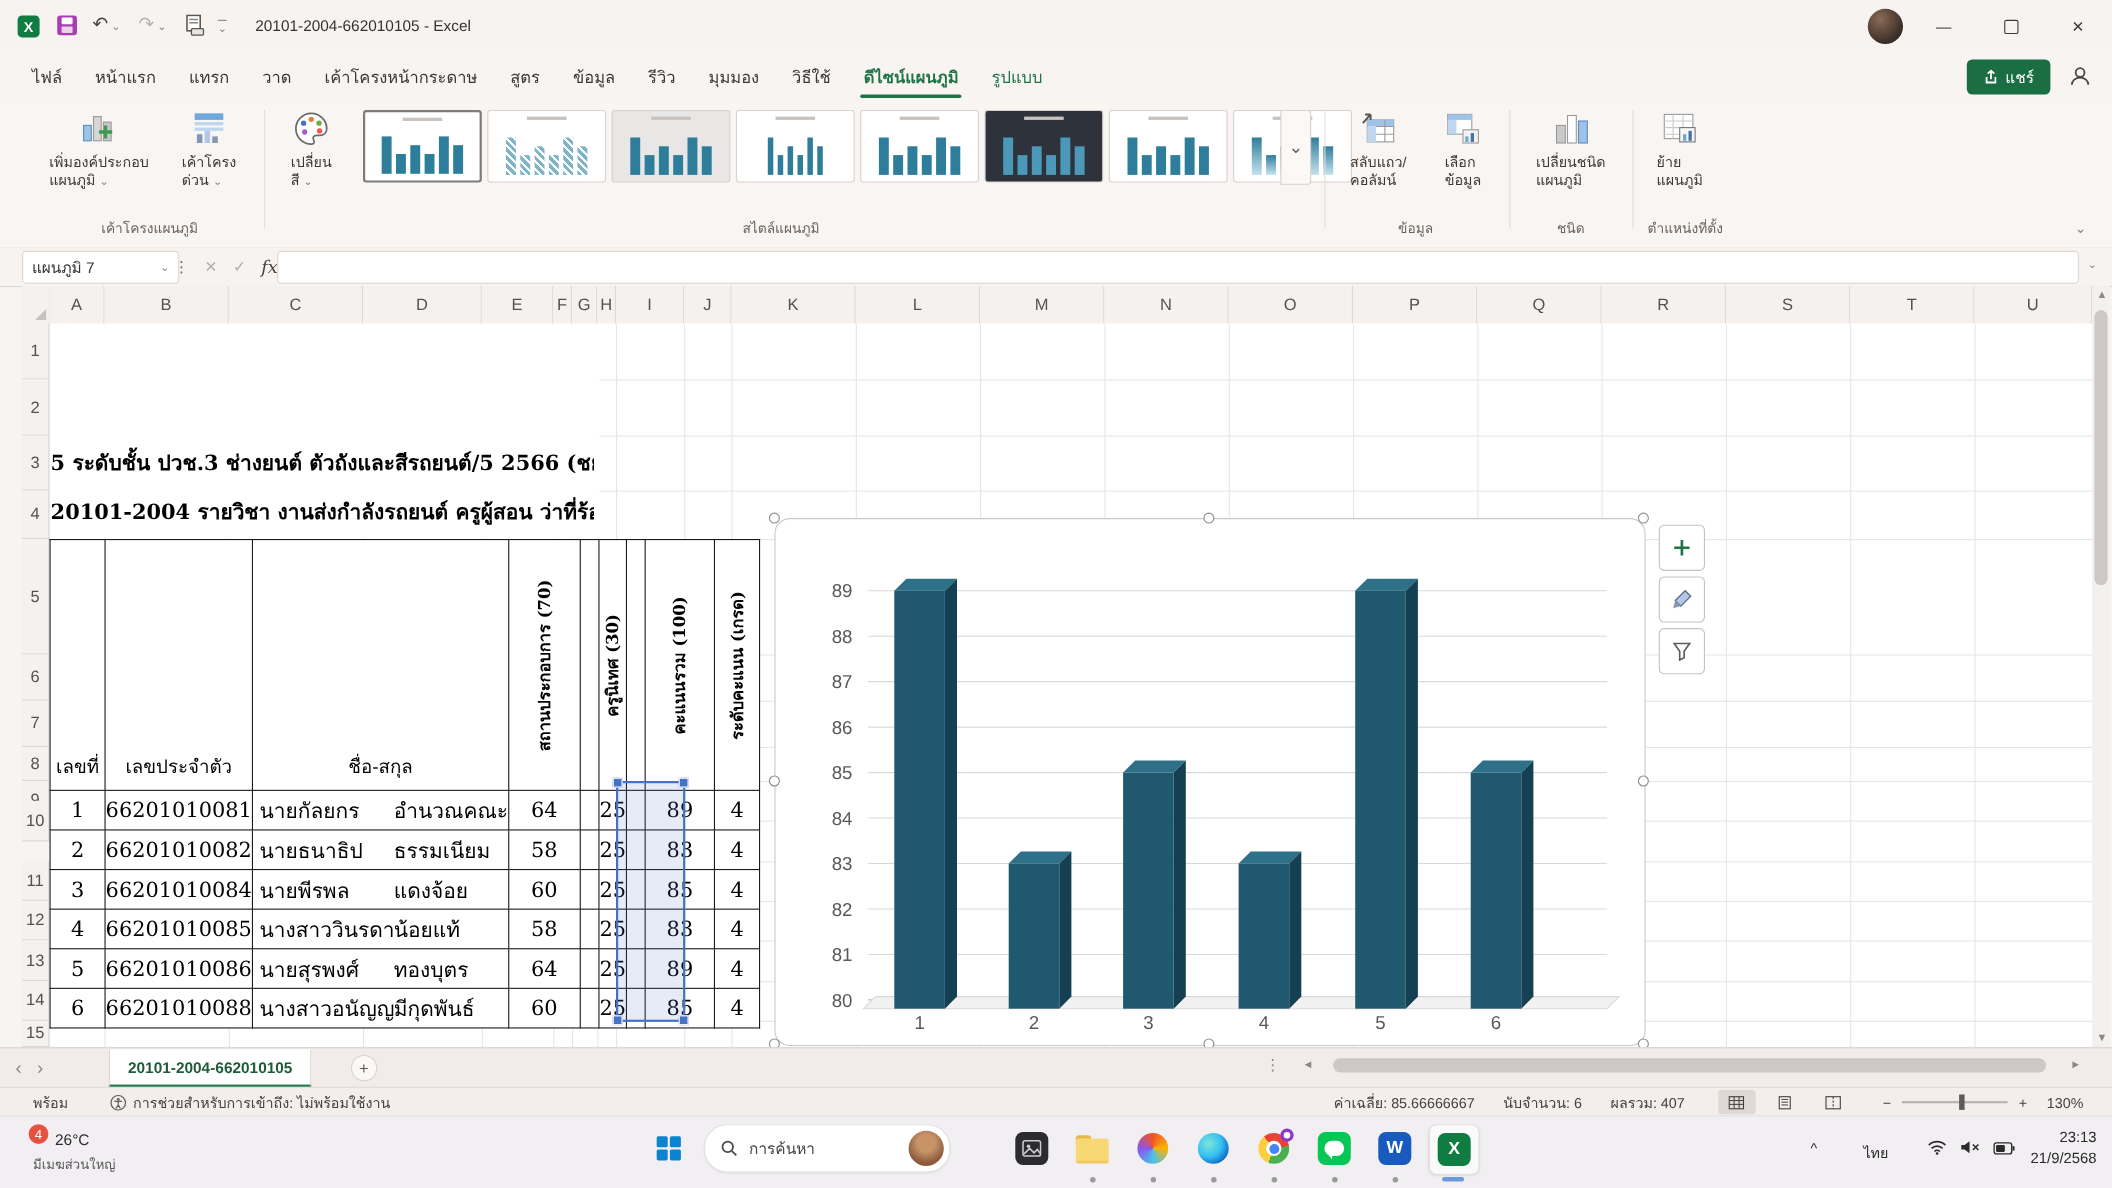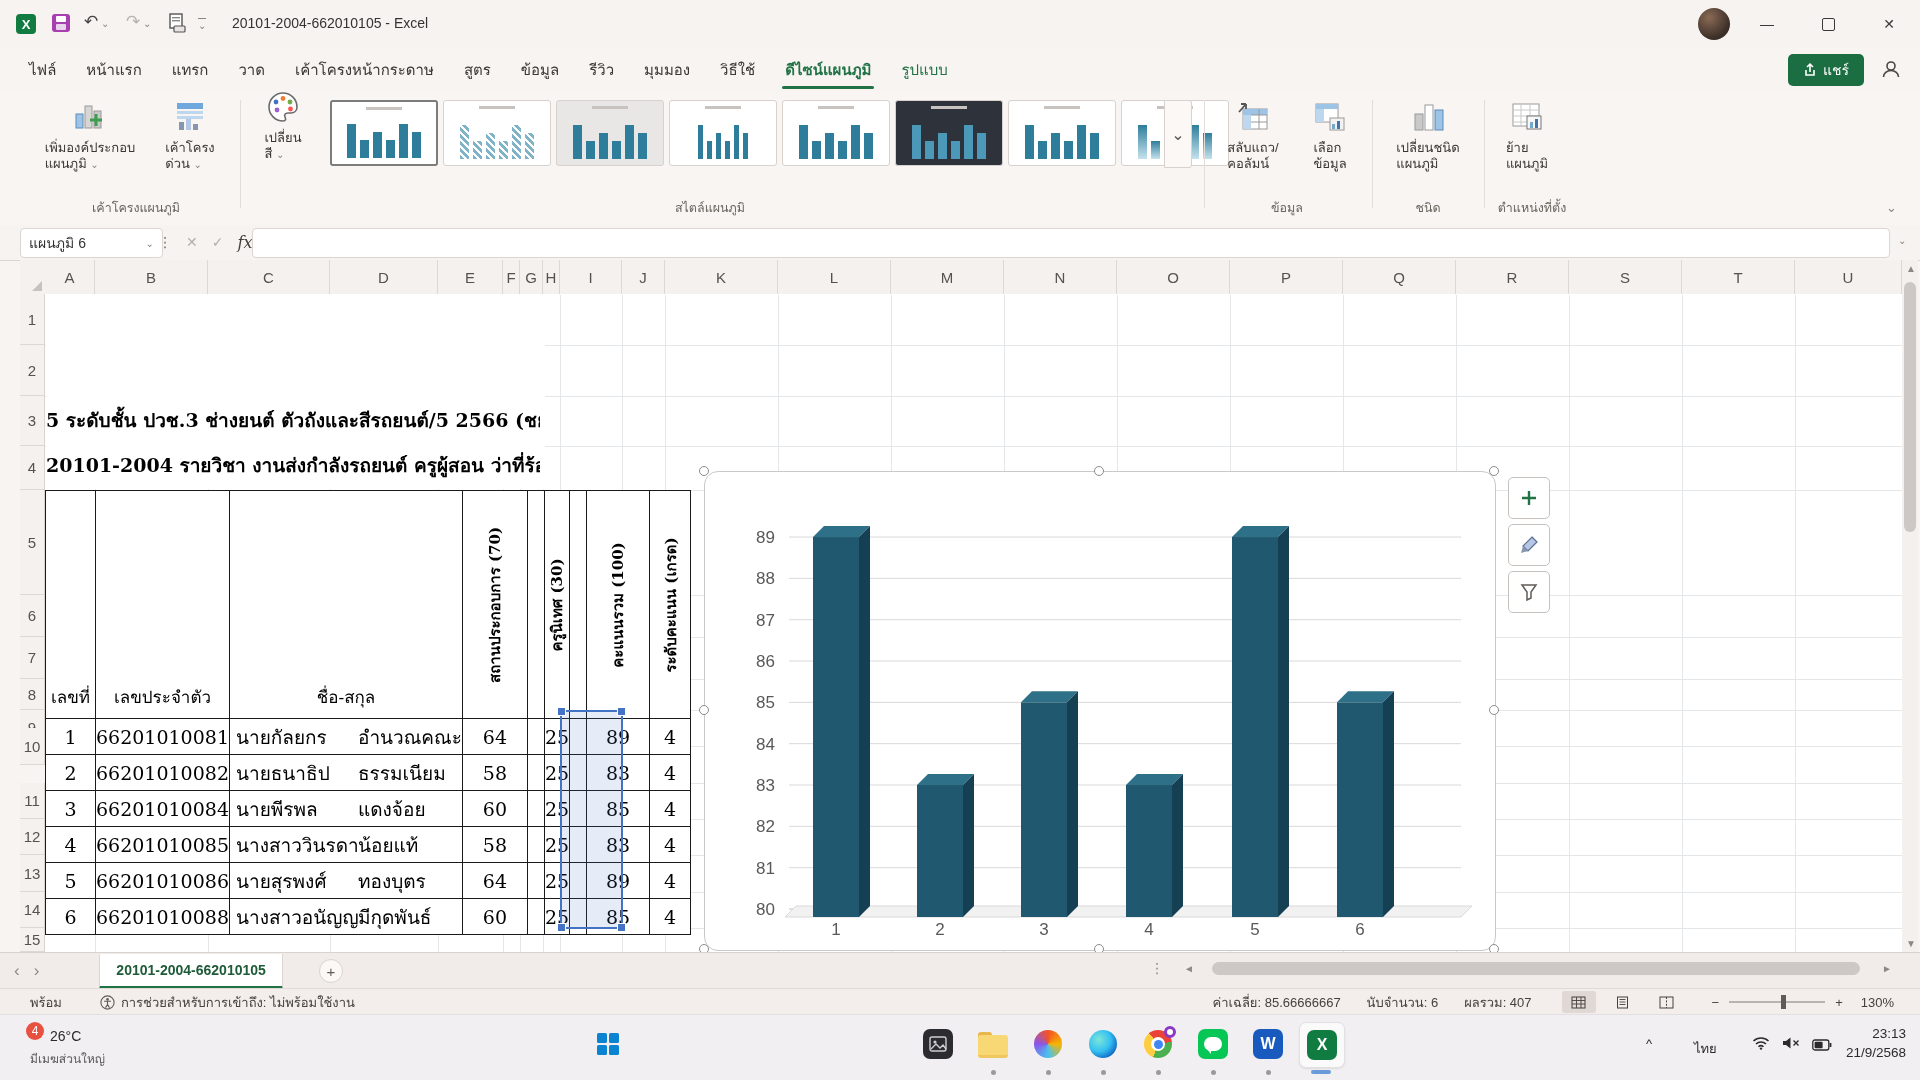--- a/index.html
+++ b/index.html
@@ -181,21 +181,21 @@
         <rect x="4" y="11" width="26" height="3" fill="#BDD7EE"></rect>
         <rect x="4" y="16" width="26" height="3" fill="#BDD7EE"></rect>
         <rect x="6" y="22" width="5" height="8" fill="#8496B0"></rect>
         <rect x="13" y="19" width="5" height="11" fill="#B4C7E7"></rect>
         <rect x="20" y="24" width="5" height="6" fill="#8496B0"></rect>
       </svg>
     <div><span>เค้าโครง</span><br><span>ด่วน</span> <span class="caret">⌄</span></div>
   </div>
   <div class="abs vsep" style="left:240px;"></div>
 
-  <div class="abs rbtn" style="left:248px;top:90px;width:70px;">
+  <div class="abs rbtn" style="left:248px;top:100px;width:70px;">
     <svg class="ric" viewBox="0 0 34 34">
         <path d="M17 3 a14 14 0 1 0 0 28 c3 0 3-2 2-4 c-1-2 0-4 3-4 h3 c3 0 6-2 6-6 A14 14 0 0 0 17 3z" fill="#fff" stroke="#6b6b6b" stroke-width="1.6"></path>
         <circle cx="10" cy="12" r="2.4" fill="#4472C4"></circle>
         <circle cx="17" cy="8.5" r="2.4" fill="#ED7D31"></circle>
         <circle cx="24" cy="12" r="2.4" fill="#70AD47"></circle>
         <circle cx="24.5" cy="19" r="2.4" fill="#FF5050"></circle>
         <circle cx="11" cy="20" r="2.4" fill="#9E5FCE"></circle>
       </svg>
     <div><span>เปลี่ยน</span><br><span>สี</span> <span class="caret">⌄</span></div>
   </div>
@@ -316,21 +316,21 @@
 
   <div class="abs grouplabel" style="left:26px;width:220px;">เค้าโครงแผนภูมิ</div>
   <div class="abs grouplabel" style="left:560px;width:300px;">สไตล์แผนภูมิ</div>
   <div class="abs grouplabel" style="left:1212px;width:150px;">ข้อมูล</div>
   <div class="abs grouplabel" style="left:1380px;width:96px;">ชนิด</div>
   <div class="abs grouplabel" style="left:1492px;width:80px;">ตำแหน่งที่ตั้ง</div>
   <div class="abs caret" style="left:1886px;top:200px;font-size:13px;">⌄</div>
 
   <div class="abs fbar">
     <div class="namebox">
-        <span>แผนภูมิ 6</span>
+        <span>แผนภูมิ 7</span>
         <span class="caret">⌄</span>
       </div>
     <div class="fbicons">
       <span style="color:#6f6b67;">⋮</span>
       <span>✕</span>
       <span>✓</span>
       <span class="thsf" style="font-style:italic;color:#45413d;font-size:16px;">fx</span>
     </div>
     <div class="finput"></div>
     <div class="abs caret" style="left:1898px;top:10px;">⌄</div>
@@ -711,20 +711,28 @@
   <div class="abs weatherdesc">มีเมฆส่วนใหญ่</div>
 
   <div class="tile" style="left:586px;">
     <div class="startsq">
         <i></i>
         <i></i>
         <i></i>
         <i></i>
       </div>
   </div>
+  <div class="abs tbsearch">
+    <svg style="margin-left:14px;" width="16" height="16" viewBox="0 0 16 16">
+        <circle cx="6.6" cy="6.6" r="4.8" fill="none" stroke="#4a4a4a" stroke-width="1.6"></circle>
+        <line x1="10.4" y1="10.4" x2="14.4" y2="14.4" stroke="#4a4a4a" stroke-width="1.6"></line>
+      </svg>
+    <span>การค้นหา</span>
+    <div class="otter"></div>
+  </div>
 
   <div class="tile" style="left:916px;">
     <div class="appsq" style="background:#2b2b30;">
         <svg width="18" height="18" viewBox="0 0 18 18">
           <rect x="1" y="2" width="16" height="14" rx="2" fill="none" stroke="#cfcfcf" stroke-width="1.4"></rect>
           <circle cx="6" cy="7" r="1.6" fill="#cfcfcf"></circle>
           <path d="M2 14 l5-5 4 4 3-3 3 4" fill="none" stroke="#cfcfcf" stroke-width="1.4"></path>
         </svg>
       </div>
   </div>

